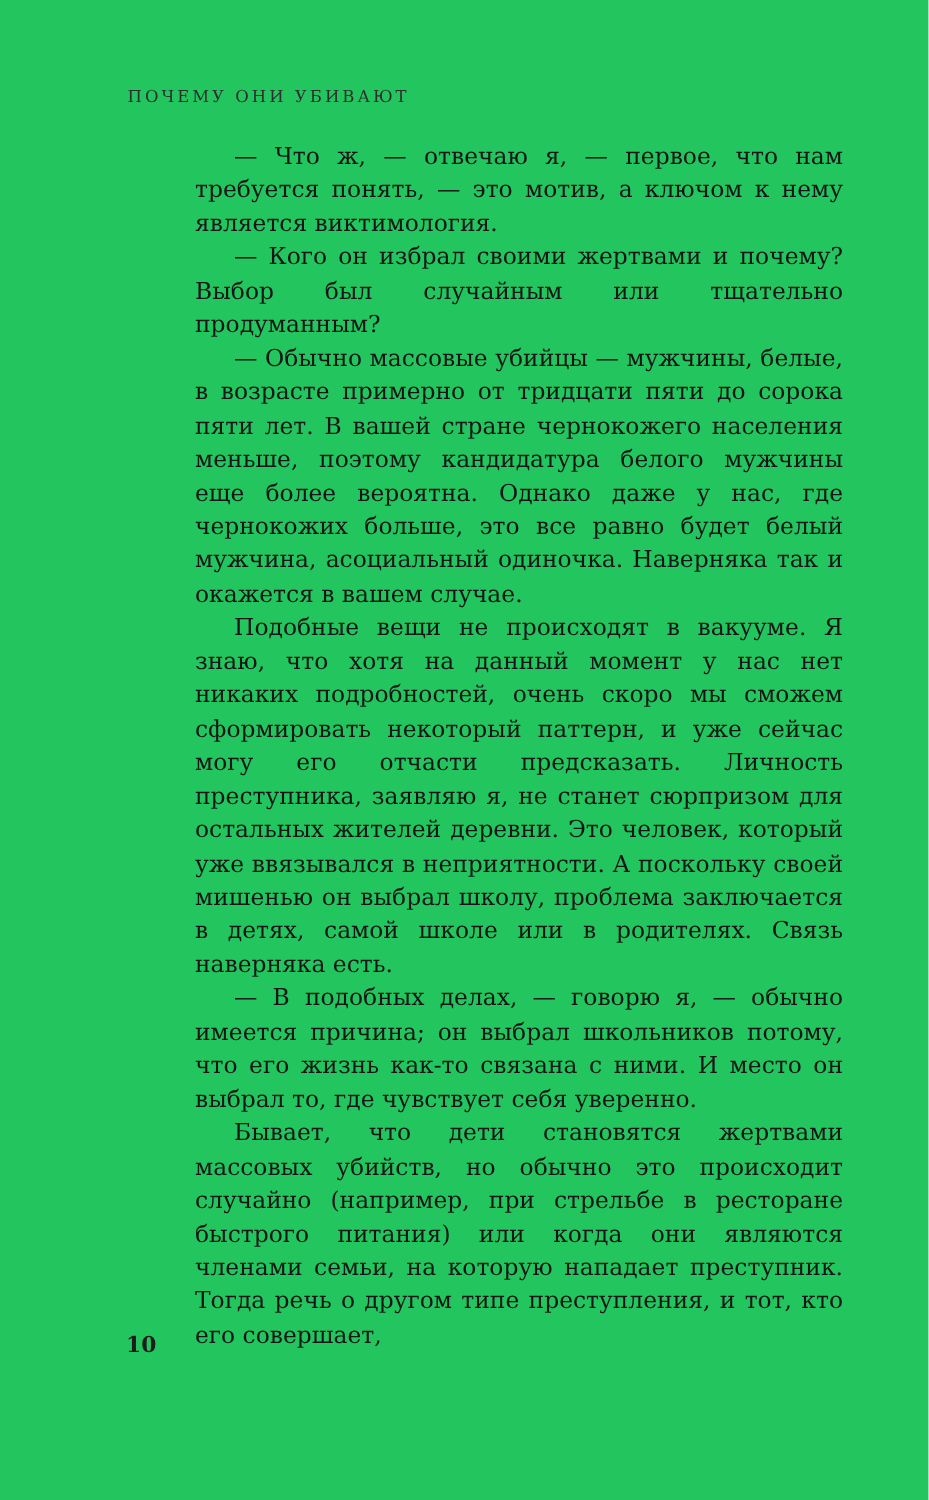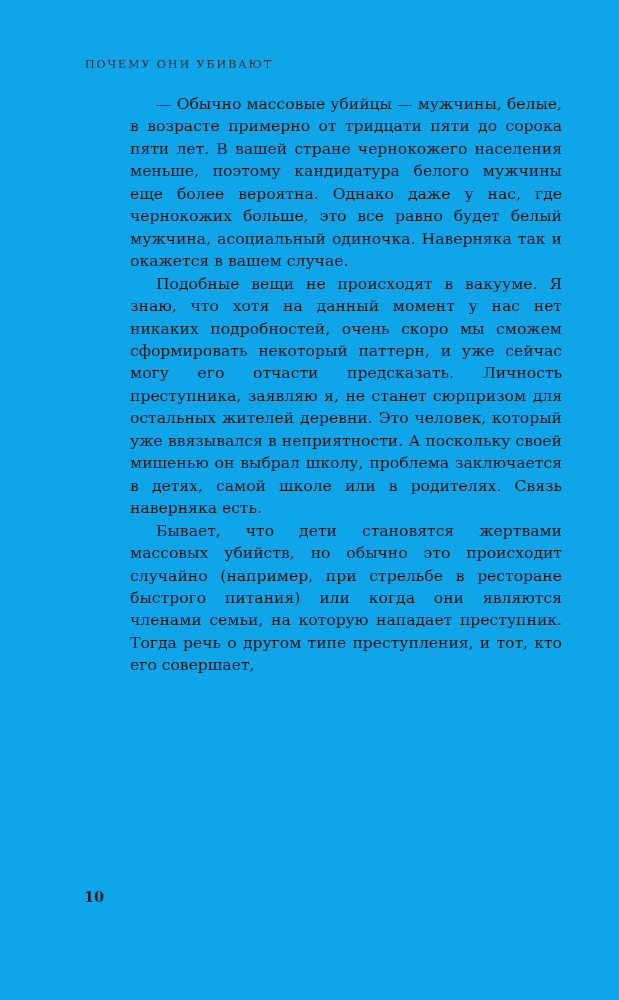--- a/index.html
+++ b/index.html
@@ -4,21 +4,21 @@
 <style>
   html, body {
     margin: 0;
     padding: 0;
     background: #ffffff;
   }
   .book-page {
     position: relative;
     width: 619px;
     height: 1000px;
-    background: #0ea5e9;
+    background: #22c55e;
     overflow: hidden;
     font-family: "DejaVu Serif", "Liberation Serif", serif;
     color: #1c1c1c;
   }
   .running-header {
     position: absolute;
     top: 58px;
     left: 85px;
     font-family: "DejaVu Serif", "Liberation Serif", serif;
     font-size: 11px;
@@ -51,20 +51,23 @@
   }
 </style>
 </head>
 <body>
 
 <div class="book-page">
 
   <div class="running-header">ПОЧЕМУ ОНИ УБИВАЮТ</div>
 
   <div class="body-text">
+    <p>— Что ж, — отвечаю я, — первое, что нам требуется понять, — это мотив, а ключом к нему является виктимология.</p>
+    <p>— Кого он избрал своими жертвами и почему? Выбор был случайным или тщательно продуманным?</p>
     <p>— Обычно массовые убийцы — мужчины, белые, в возрасте примерно от тридцати пяти до сорока пяти лет. В вашей стране чернокожего населения меньше, поэтому кандидатура белого мужчины еще более вероятна. Однако даже у нас, где чернокожих больше, это все равно будет белый мужчина, асоциальный одиночка. Наверняка так и окажется в вашем случае.</p>
     <p>Подобные вещи не происходят в вакууме. Я знаю, что хотя на данный момент у нас нет никаких подробностей, очень скоро мы сможем сформировать некоторый паттерн, и уже сейчас могу его отчасти предсказать. Личность преступника, заявляю я, не станет сюрпризом для остальных жителей деревни. Это человек, который уже ввязывался в неприятности. А поскольку своей мишенью он выбрал школу, проблема заключается в детях, самой школе или в родителях. Связь наверняка есть.</p>
+    <p>— В подобных делах, — говорю я, — обычно имеется причина; он выбрал школьников потому, что его жизнь как-то связана с ними. И место он выбрал то, где чувствует себя уверенно.</p>
     <p>Бывает, что дети становятся жертвами массовых убийств, но обычно это происходит случайно (например, при стрельбе в ресторане быстрого питания) или когда они являются членами семьи, на которую нападает преступник. Тогда речь о другом типе преступления, и тот, кто его совершает,</p>
   </div>
 
   <div class="page-number">10</div>
 
 </div>
 
 </body></html>

